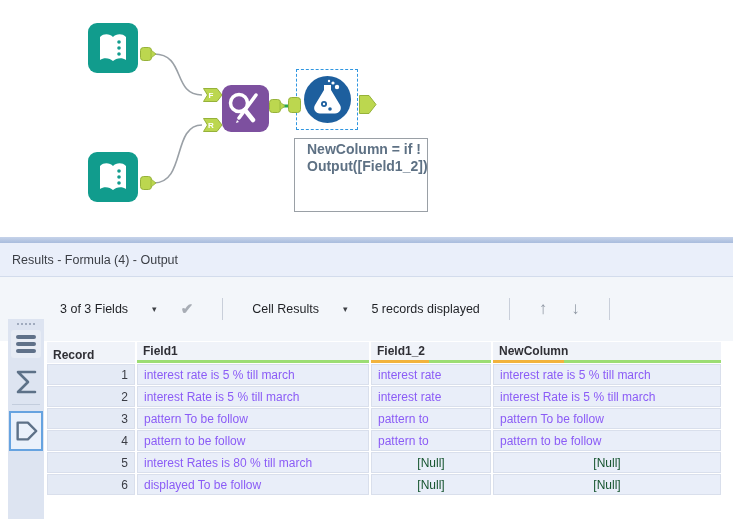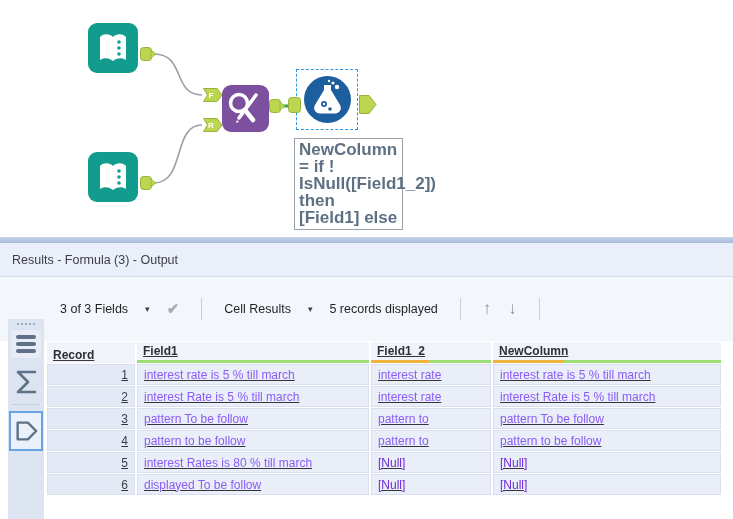--- a/index.html
+++ b/index.html
@@ -20,23 +20,23 @@
   .tool-purple { width:47px; height:47px; background:#7d509f; }
   .tool-formula-sel { position:absolute; left:296px; top:69px; width:62px; height:61px;
     border:1px dashed #2f96e0; background:rgba(255,255,255,.0); }
   .formula-circle { position:absolute; left:304px; top:76px; width:47px; height:47px;
     border-radius:50%; background:#1d5f9e; display:flex; align-items:center; justify-content:center; }
 
   .anchor { position:absolute; }
   .flag-text { font-size:8px; font-weight:bold; fill:#fff; }
 
   
-  .annotation { position:absolute; left:294px; top:138px; width:109px; min-height:74px;
-    background:#fff; border:1px solid #9aa0a6; padding:2px 4px 3px 4px;
-    font-size:17px; line-height:17px; font-weight:bold; color:#5e7184; }
+  .annotation { position:absolute; left:294px; top:138px; width:134px; min-height:74px;
+    background:#fff; border:1px solid #9aa0a6; padding:2px 4px 3px 12px;
+    font-size:14px; line-height:17px; font-weight:bold; color:#5e7184; }
 
   
   .splitter { position:absolute; left:0; top:237px; width:733px; height:6px;
     background:linear-gradient(#c6d3ea,#a9bcdd); }
 
   
   .results { position:absolute; left:0; top:243px; width:733px; height:276px; background:#fff; }
   .results-header { height:34px; background:#eaeffa; border-bottom:1px solid #d3dcec;
     display:flex; align-items:center; padding-left:12px; font-size:12.5px; color:#3b3e45; }
 
@@ -51,37 +51,37 @@
     align-items:center; padding:5px 0; border-radius:3px; }
   .rail-btn.tile { background:#e7ecf5; }
   .rail-btn .bar { width:20px; height:4px; background:#5f7189; border-radius:2px; }
   .rail-sigma { margin:10px auto 0; width:26px; height:28px; display:block; }
   .rail-divider { width:28px; height:1px; background:#c3cddd; margin:8px auto 0; }
   .rail-pent { margin:6px auto 0; width:34px; height:40px; border:2px solid #66a3e0;
     background:#eaf1fb; display:flex; align-items:center; justify-content:center; }
 
   
   .toolbar { position:absolute; left:60px; top:18px; height:28px; display:flex;
-    align-items:center; gap:17px; font-size:12.5px; color:#1f2125; }
+    align-items:center; gap:24px; font-size:12.5px; color:#1f2125; }
   .caret { font-size:9px; color:#3c3f44; }
   .check { font-size:15px; color:#a8adb5; font-weight:bold; }
   .vsep { width:1px; height:22px; background:#c9cfda; margin:0 5px; }
   .nav-arrow { font-size:17px; color:#8e97a3; }
 
   
-  .grid { position:absolute; left:45px; top:64px; border-collapse:separate; border-spacing:2px 1px;text-decoration:underline; }
+  .grid { position:absolute; left:45px; top:64px; border-collapse:separate; border-spacing:2px 1px; }
   .grid th { font-size:12px; font-weight:bold; color:#2f2f35; text-align:left;
     padding:2px 6px 1px 6px; background:#f0f3f9; vertical-align:bottom; }
   .grid th .qbar { height:3px; margin:2px -6px -1px -6px; display:flex; }
   .qbar .qo { background:#f2b33d; height:3px; }
   .qbar .qg { background:#9cdd74; height:3px; flex:1; }
   .grid td { font-size:12px; height:21px; padding:0 6px; background:#e9eef9;
     border:1px solid #d9dfec; color:#8b5cf6; white-space:nowrap; }
   .grid td.rec { background:#e4eaf5; text-align:right; color:#3a3c44; }
-  .grid td.null { color:#6d28d9; }
+  .grid td.null { color:#14532d;text-align:center; }
   .col-record { width:88px; } .col-f1 { width:232px; } .col-f12 { width:120px; } .col-nc { width:228px; }
 </style>
 </head>
 <body>
 
 <div class="app">
   <div class="left-line"></div>
 
   <div class="canvas">
 
@@ -155,30 +155,29 @@
     </div>
     <svg class="anchor" style="left:288px; top:97px;" width="13" height="16" viewBox="0 0 13 16">
       <rect x="0.5" y="0.5" width="12" height="15" rx="3" fill="#bcd74f" stroke="#96b23a"></rect>
     </svg>
     <svg class="anchor" style="left:359px; top:95px;" width="18" height="19" viewBox="0 0 18 19">
       <polygon points="0.5,0.5 10,0.5 17,9.5 10,18.5 0.5,18.5" fill="#bcd74f" stroke="#96b23a"></polygon>
     </svg>
 
     <div class="annotation">
       <div>NewColumn = if !</div>
-      <div>IsNull([Field1_2])</div>
-      <div>then [Field1] else</div>
+      <div>Output([Field1_2])</div>
     </div>
   </div>
 
   <div class="splitter"></div>
 
   <div class="results">
     <div class="results-header">
-      <span>Results - Formula (3) - Output</span>
+      <span>Results - Formula (4) - Output</span>
     </div>
 
     <div class="results-body">
       <div class="toolbar-band"></div>
 
       <div class="rail">
         <div class="rail-dots">
           <i></i>
             <i></i>
             <i></i>

